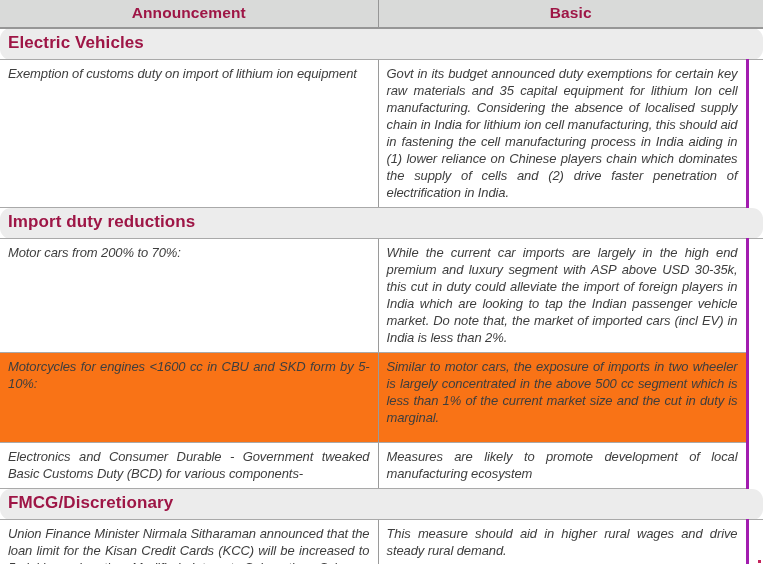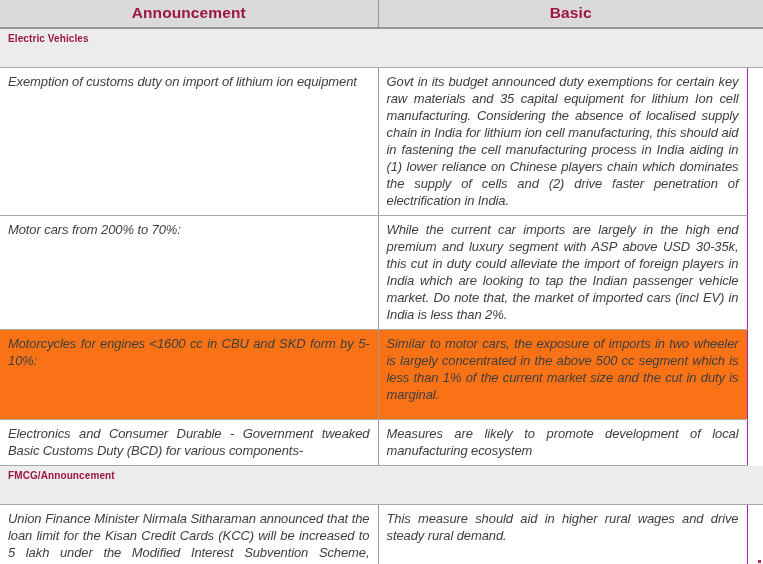--- a/index.html
+++ b/index.html
@@ -33,42 +33,43 @@
     padding: 4px 2px 5px 2px;
     border-bottom: 2px solid #969696;
     letter-spacing: 0.1px;
   }
   tr.head th.left-col { border-right: 1px solid #969696; }
 
   
   tr.section td {
     background: #ececec;
     color: #9e1646;
-    font-size: 10px;
+    font-size: 17px;
     font-weight: bold;
     text-align: left;
-    padding: 4px 8px 23px 8px;
+    padding: 4px 8px 6px 8px;
     border-bottom: 1px solid #a9a9a9;
     letter-spacing: 0.1px;
+    border-radius: 11px;
   }
 
   
   tr.data td {
     vertical-align: top;
     font-size: 13px;
     line-height: 17px;
     color: #3e3e3e;
     text-align: justify;
     padding: 5px 8px 6px 8px;
     background: #ffffff;
     letter-spacing: -0.1px;
     font-style: italic;
   }
   tr.data td.left-col  { border-right: 1px solid #9a9a9a; }
-  tr.data td.right-col { border-right: 1px solid #a21caf; }
+  tr.data td.right-col { border-right: 3px solid #a21caf; }
   tr.data td.spacer    { padding: 0; background: #ffffff; }
   tr.data td.left-col, tr.data td.right-col { border-bottom: 1px solid #a9a9a9; }
 
   tr.data.tint td.left-col, tr.data.tint td.right-col { background: #f97316; }
 
   tr.data.last td.left-col, tr.data.last td.right-col { border-bottom: 2px solid #a0a0a0; }
 
   
   tr.r1 td { height: 130px; }
   tr.r2 td { height: 97px; }
@@ -104,41 +105,44 @@
   <tr class="section">
     <td colspan="3">Electric Vehicles</td>
   </tr>
 
   <tr class="data r1">
     <td class="left-col">Exemption of customs duty on import of lithium ion equipment</td>
     <td class="right-col">Govt in its budget announced duty exemptions for certain key raw materials and 35 capital equipment for lithium Ion cell manufacturing. Considering the absence of localised supply chain in India for lithium ion cell manufacturing, this should aid in fastening the cell manufacturing process in India aiding in (1) lower reliance on Chinese players chain which dominates the supply of cells and (2) drive faster penetration of electrification in India.</td>
     <td class="spacer"></td>
   </tr>
 
+  <tr class="section">
+    <td colspan="3">Import duty reductions</td>
+  </tr>
 
   <tr class="data r2">
     <td class="left-col">Motor cars from 200% to 70%:</td>
     <td class="right-col">While the current car imports are largely in the high end premium and luxury segment with ASP above USD 30-35k, this cut in duty could alleviate the import of foreign players in India which are looking to tap the Indian passenger vehicle market. Do note that, the market of imported cars (incl EV)  in India is less than 2%.</td>
     <td class="spacer"></td>
   </tr>
 
   <tr class="data r3 tint">
     <td class="left-col">Motorcycles for engines &lt;1600 cc in CBU and SKD form by 5-10%:</td>
     <td class="right-col">Similar to motor cars, the exposure of imports in two wheeler is largely concentrated in the above 500 cc segment which is less than 1% of the current market size and the cut in duty is marginal.</td>
     <td class="spacer"></td>
   </tr>
 
   <tr class="data r4">
     <td class="left-col">Electronics and Consumer Durable - Government tweaked Basic Customs Duty (BCD) for various components-</td>
     <td class="right-col">Measures are likely to promote development of local manufacturing ecosystem</td>
     <td class="spacer"></td>
   </tr>
 
   <tr class="section">
-    <td colspan="3">FMCG/Announcement</td>
+    <td colspan="3">FMCG/Discretionary</td>
   </tr>
 
   <tr class="data r5 last">
     <td class="left-col">Union Finance Minister Nirmala Sitharaman announced that the loan limit for the Kisan Credit Cards (KCC) will be increased to  5 lakh under the Modified Interest Subvention Scheme, according to the budget announcement.</td>
     <td class="right-col">This measure should aid in higher rural wages and drive steady rural demand.</td>
     <td class="spacer"></td>
   </tr>
 </tbody>
   </table>
 

